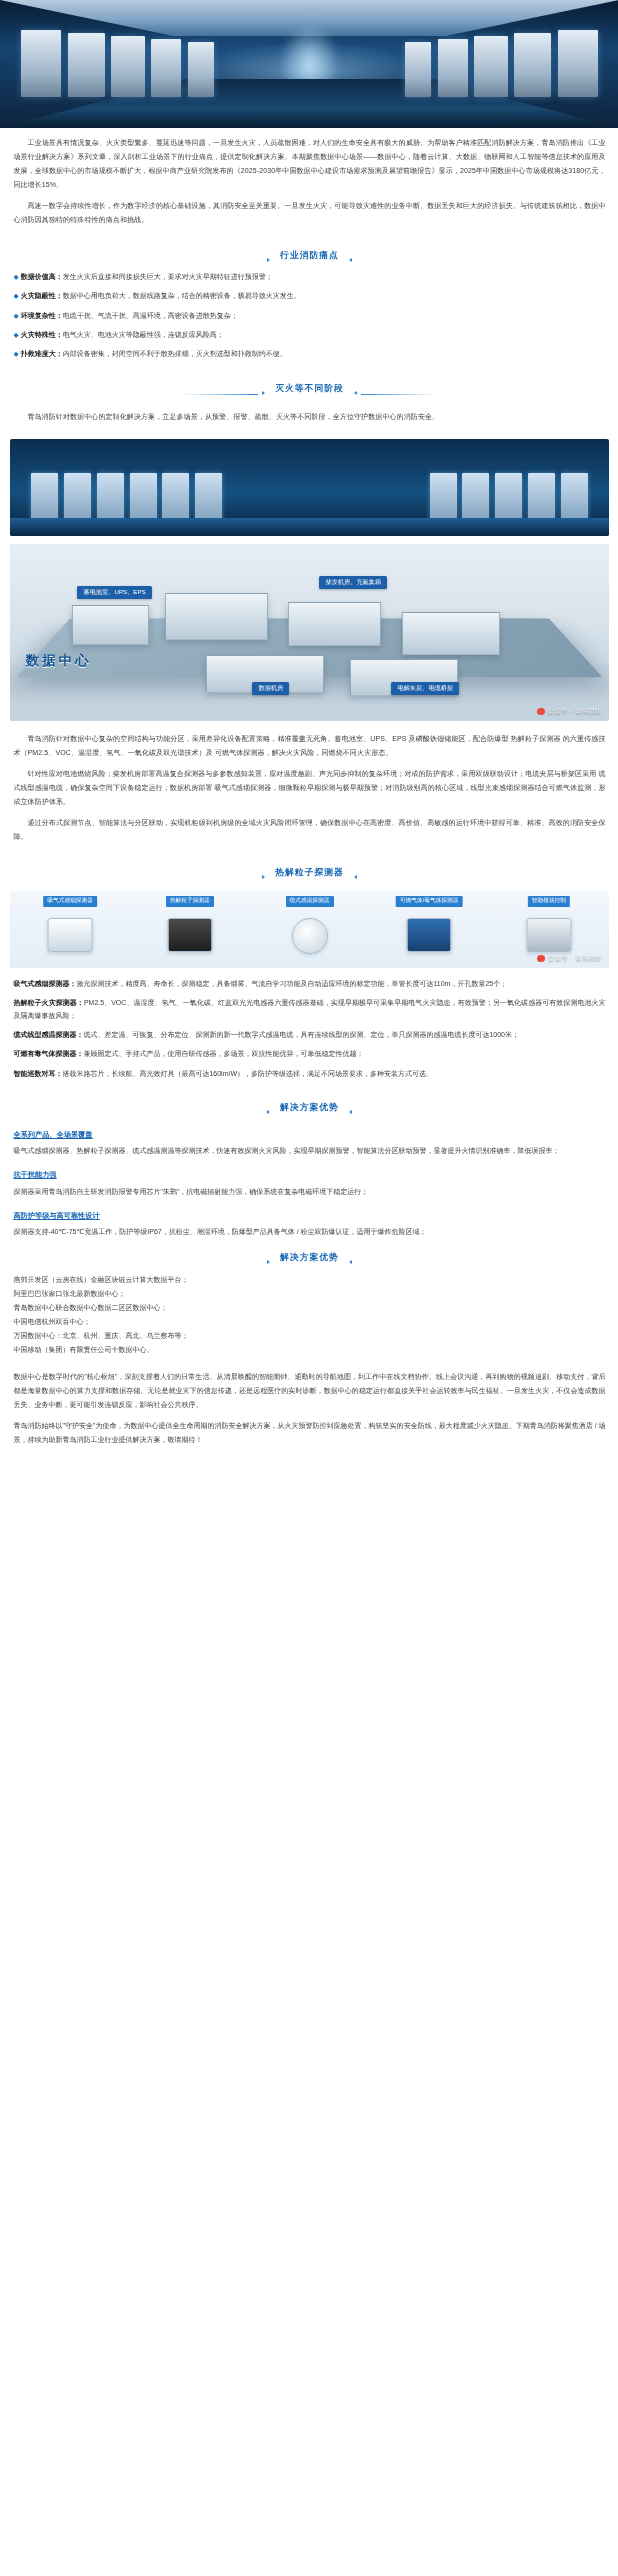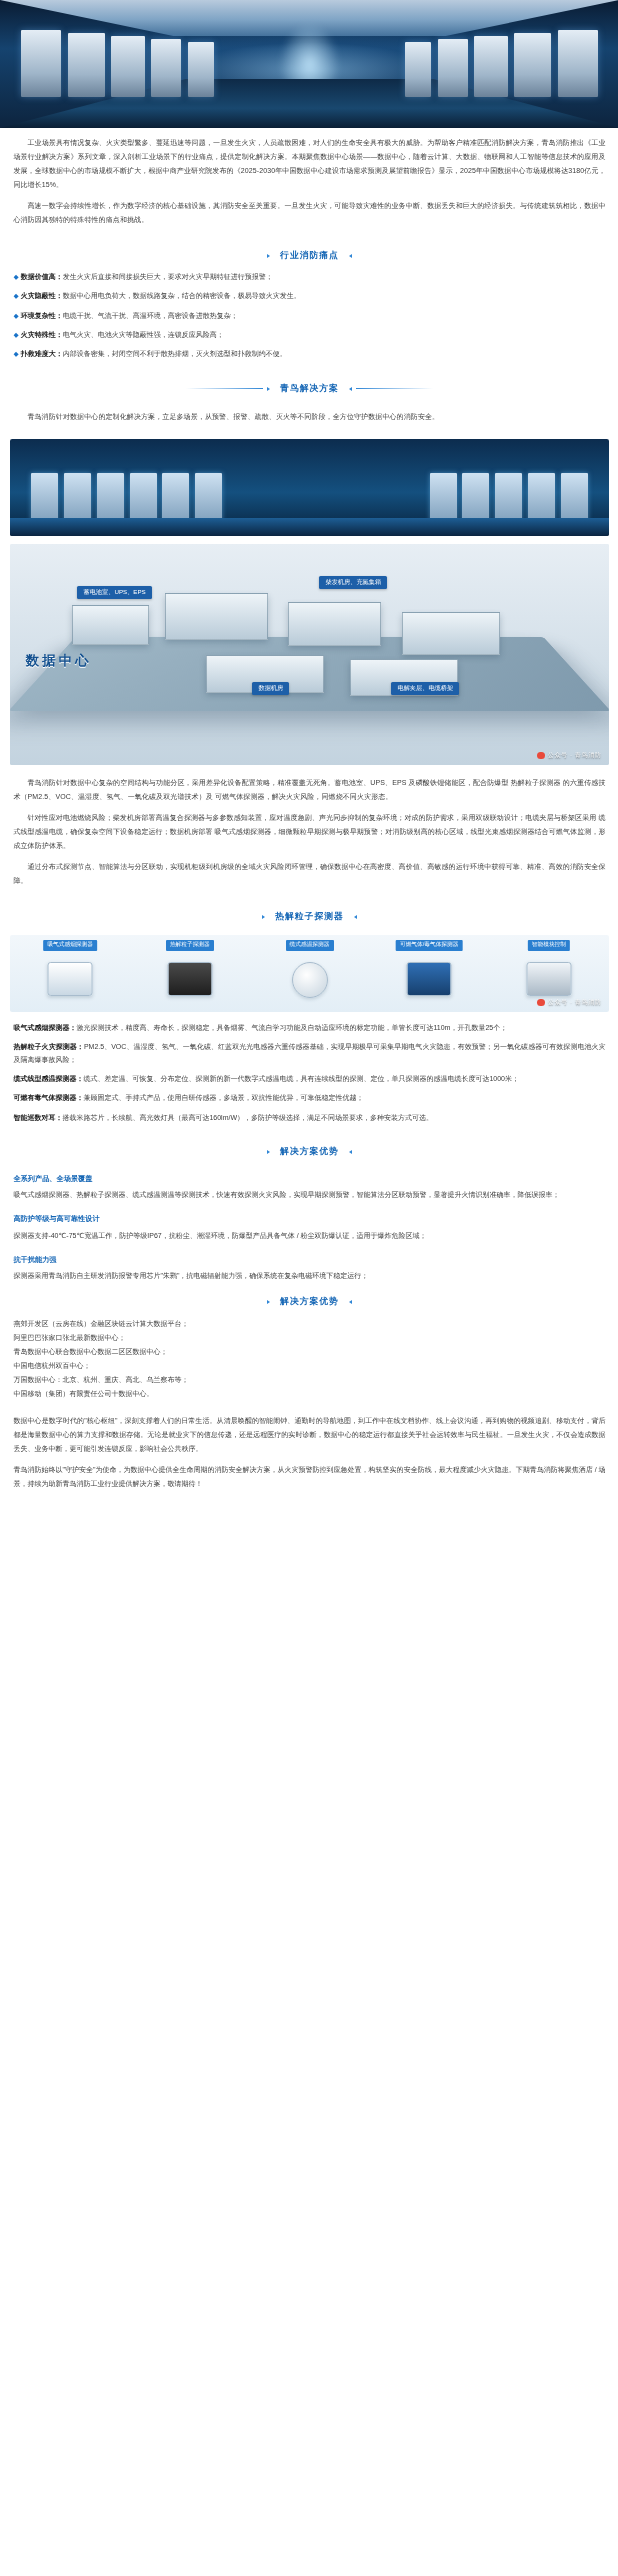--- a/index.html
+++ b/index.html
@@ -57,21 +57,21 @@
     font-size: 7px;
     line-height: 14px;
     text-align: justify;
     color: #3b3b3b;
     letter-spacing: 0.1px;
   }
   .body-block p.indent { text-indent: 2em; }
 
   
   .sec-title {
-    display:flex; align-items:center; justify-content:center;
+    display:flex; align-items:flex-end; justify-content:center;
     margin: 13.4px 0 7.2px 0;
   }
   .sec-title .ln { width: 77px; height:0.5px; background: linear-gradient(90deg, rgba(30,120,200,0) 0%, #2f86d6 100%); }
   .sec-title .ln.r { background: linear-gradient(90deg, #2f86d6 0%, rgba(30,120,200,0) 100%); }
   .sec-title .dot {
     width:0; height:0; border-left:3.6px solid #2f86d6; border-top:2.6px solid transparent; border-bottom:2.6px solid transparent;
     margin: 0 4.1px;
   }
   .sec-title .dot.r { border-left:0; border-right:3.6px solid #2f86d6; }
   .sec-title .txt {
@@ -120,21 +120,21 @@
     box-shadow:0 0 5.2px rgba(120,200,255,.5);
     border-radius:1px;
   }
   .scene1 .floorline {
     position:absolute; bottom:0; left:0; right:0; height:17.5px;
     background:linear-gradient(180deg,#1d5e95,#0a2440);
   }
 
   
   .scene2 {
-    height: 221px;
+    height: 177px;
     background: linear-gradient(180deg,#dfe9f1 0%, #cfdde8 40%, #b9ccd9 100%);
     position:relative; overflow:hidden;
   }
   .scene2 .sky { position:absolute; inset:0; background:linear-gradient(180deg,#e7eef4,#c3d3df); }
   .scene2 .ground {
     position:absolute; left:6%; right:6%; top:26%; bottom:12%;
     background: linear-gradient(135deg,#9fb7c6,#7f9aad);
     transform: perspective(464px) rotateX(58deg);
     border-radius:3.1px;
     box-shadow: 0 15.5px 31px rgba(40,70,95,.35);
@@ -173,20 +173,21 @@
     width:45px; height:34px; border-radius:3.1px;
     background:linear-gradient(180deg,#ffffff,#c9d8e4);
     border:0.5px solid #a8bccd;
     box-shadow:0 1.5px 3.6px rgba(40,70,95,.18);
   }
 
   
   .adv-head {
     font-size:7.2px; font-weight:bold; color:#1566b5;
     padding: 8.2px 13.4px 1px 13.4px;
+    text-decoration: underline;
   }
   .adv-body { padding: 0 13.4px; }
   .adv-body p { margin:3.1px 0 5.2px 0; font-size:7px; line-height:13.4px; text-align:justify; }
 
   
   .numlist { padding: 2.1px 13.4px 5.2px 13.4px; }
   .numlist .li {
     font-size:7px; line-height:14px; color:#3b3b3b;
   }
 
@@ -248,21 +249,21 @@
     </div>
     <div class="row">
       <span class="mk">◆</span>
       <span class="tx"><b>扑救难度大：</b><span>内部设备密集，封闭空间不利于散热排烟，灭火剂选型和扑救制约不便。</span></span>
     </div>
   </div>
 
   <div class="sec-title">
     <div class="ln"></div>
     <div class="dot"></div>
-    <div class="txt">青鸟解决方案</div>
+    <div class="txt">灭火等不同阶段</div>
     <div class="dot r"></div>
     <div class="ln r"></div>
   </div>
 
   <div class="body-block">
     <p class="indent">青鸟消防针对数据中心的定制化解决方案，立足多场景，从预警、报警、疏散、灭火等不同阶段，全方位守护数据中心的消防安全。</p>
   </div>
 
   <div class="img-wrap">
     <div class="img-card scene1">
@@ -375,29 +376,29 @@
     <div class="ln r"></div>
   </div>
 
   <div>
     <div class="adv-head">全系列产品、全场景覆盖</div>
     <div class="adv-body">
       <p>吸气式感烟探测器、热解粒子探测器、缆式感温测温等探测技术，快速有效探测火灾风险，实现早期探测预警，智能算法分区联动预警，显著提升火情识别准确率，降低误报率；</p>
     </div>
   </div>
   <div>
+    <div class="adv-head">抗干扰能力强</div>
+    <div class="adv-body">
+      <p>探测器采用青鸟消防自主研发消防报警专用芯片"朱鹮"，抗电磁辐射能力强，确保系统在复杂电磁环境下稳定运行；</p>
+    </div>
+  </div>
+  <div>
     <div class="adv-head">高防护等级与高可靠性设计</div>
     <div class="adv-body">
       <p>探测器支持-40℃-75℃宽温工作，防护等级IP67，抗粉尘、潮湿环境，防爆型产品具备气体 / 粉尘双防爆认证，适用于爆炸危险区域；</p>
-    </div>
-  </div>
-  <div>
-    <div class="adv-head">抗干扰能力强</div>
-    <div class="adv-body">
-      <p>探测器采用青鸟消防自主研发消防报警专用芯片"朱鹮"，抗电磁辐射能力强，确保系统在复杂电磁环境下稳定运行；</p>
     </div>
   </div>
 
   <div class="sec-title">
     <div class="ln"></div>
     <div class="dot"></div>
     <div class="txt">解决方案优势</div>
     <div class="dot r"></div>
     <div class="ln r"></div>
   </div>

